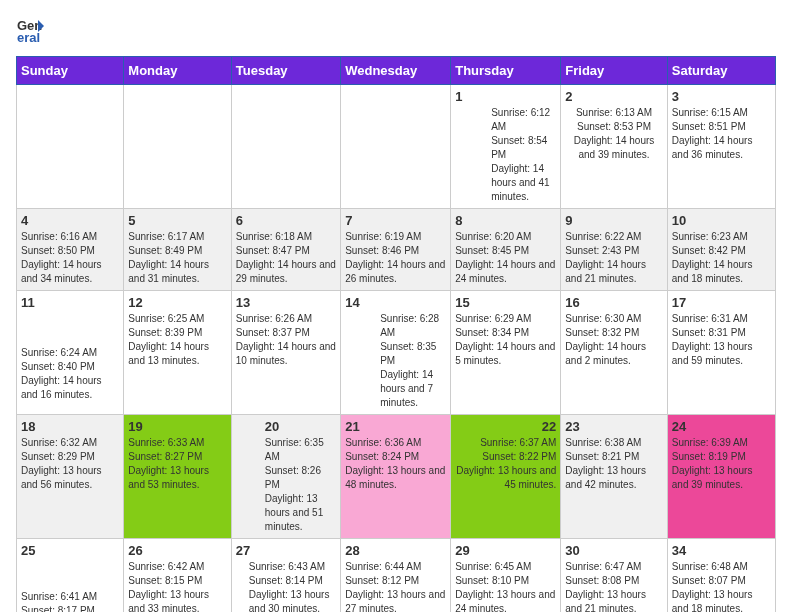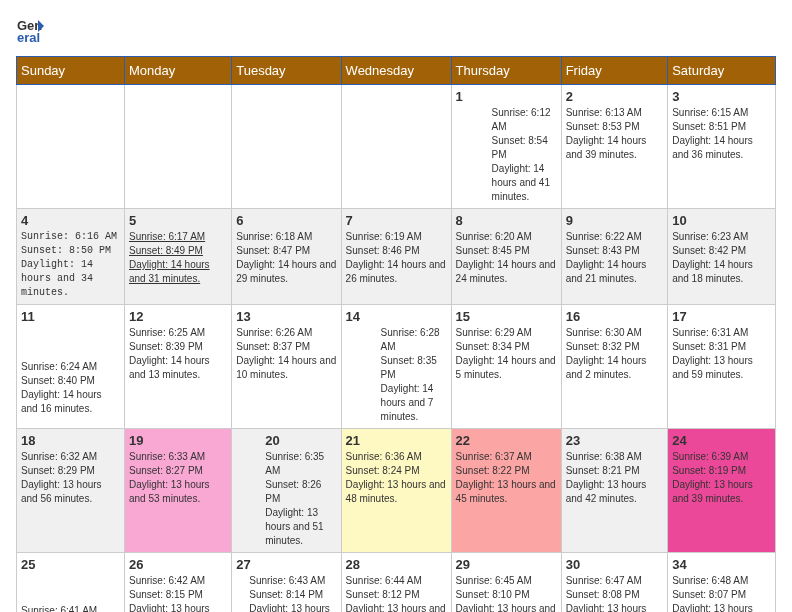--- a/index.html
+++ b/index.html
@@ -46,26 +46,26 @@
     .location-title {
       font-size: 16px;
       color: #555;
     }
     table {
       width: 100%;
       border-collapse: collapse;
       font-size: 11px;
     }
     thead tr th {
-      background-color: #a16207;
+      background-color: #6d28d9;
       color: #fff;
       padding: 6px 4px;
       text-align: left;
       font-size: 13px;
-      font-weight: normal;
+      font-weight: bold;
       border: 1px solid #2a5db0;
     }
     tbody tr td {
       border: 1px solid #ccc;
       vertical-align: top;
       padding: 4px;
       height: 80px;
       width: 113px;
       background: #fff;
     }
@@ -129,41 +129,41 @@
         <td class="empty-cell"></td>
         <td class="empty-cell"></td>
         <td>
           <div class="day-number">1</div>
           <div class="day-info" style="white-space: pre-line; margin-left: 36px;">Sunrise: 6:12 AM
 Sunset: 8:54 PM
 Daylight: 14 hours and 41 minutes.</div>
         </td>
         <td>
           <div class="day-number">2</div>
-          <div class="day-info" style="white-space: pre-line;">Sunrise: 6:13 AM
+          <div class="day-info" style="white-space: pre-line; text-align: center;">Sunrise: 6:13 AM
 Sunset: 8:53 PM
 Daylight: 14 hours and 39 minutes.</div>
         </td>
         <td>
           <div class="day-number">3</div>
           <div class="day-info" style="white-space: pre-line;">Sunrise: 6:15 AM
 Sunset: 8:51 PM
 Daylight: 14 hours and 36 minutes.</div>
         </td>
       </tr>
       <tr>
         <td style="background: rgb(240, 240, 240);">
           <div class="day-number">4</div>
-          <div class="day-info" style="white-space: pre-line; font-family: Liberation Mono, monospace;">Sunrise: 6:16 AM
+          <div class="day-info" style="white-space: pre-line;">Sunrise: 6:16 AM
 Sunset: 8:50 PM
 Daylight: 14 hours and 34 minutes.</div>
         </td>
         <td style="background: rgb(240, 240, 240);">
           <div class="day-number">5</div>
-          <div class="day-info" style="white-space: pre-line; text-decoration: underline;">Sunrise: 6:17 AM
+          <div class="day-info" style="white-space: pre-line;">Sunrise: 6:17 AM
 Sunset: 8:49 PM
 Daylight: 14 hours and 31 minutes.</div>
         </td>
         <td style="background: rgb(240, 240, 240);">
           <div class="day-number">6</div>
           <div class="day-info" style="white-space: pre-line;">Sunrise: 6:18 AM
 Sunset: 8:47 PM
 Daylight: 14 hours and 29 minutes.</div>
         </td>
         <td style="background: rgb(240, 240, 240);">
@@ -174,21 +174,21 @@
         </td>
         <td style="background: rgb(240, 240, 240);">
           <div class="day-number">8</div>
           <div class="day-info" style="white-space: pre-line;">Sunrise: 6:20 AM
 Sunset: 8:45 PM
 Daylight: 14 hours and 24 minutes.</div>
         </td>
         <td style="background: rgb(240, 240, 240);">
           <div class="day-number">9</div>
           <div class="day-info" style="white-space: pre-line;">Sunrise: 6:22 AM
-Sunset: 8:43 PM
+Sunset: 2:43 PM
 Daylight: 14 hours and 21 minutes.</div>
         </td>
         <td style="background: rgb(240, 240, 240); margin-top: 6px;">
           <div class="day-number">10</div>
           <div class="day-info" style="white-space: pre-line;">Sunrise: 6:23 AM
 Sunset: 8:42 PM
 Daylight: 14 hours and 18 minutes.</div>
         </td>
       </tr>
       <tr>
@@ -235,39 +235,39 @@
 Daylight: 13 hours and 59 minutes.</div>
         </td>
       </tr>
       <tr>
         <td style="background: rgb(240, 240, 240);">
           <div class="day-number">18</div>
           <div class="day-info" style="white-space: pre-line;">Sunrise: 6:32 AM
 Sunset: 8:29 PM
 Daylight: 13 hours and 56 minutes.</div>
         </td>
-        <td style="background: #f9a8d4; margin-top: 44px;">
+        <td style="background: #84cc16; margin-top: 44px;">
           <div class="day-number">19</div>
           <div class="day-info" style="white-space: pre-line;">Sunrise: 6:33 AM
 Sunset: 8:27 PM
 Daylight: 13 hours and 53 minutes.</div>
         </td>
         <td style="background: rgb(240, 240, 240); padding-left: 33px;">
           <div class="day-number">20</div>
           <div class="day-info" style="white-space: pre-line;">Sunrise: 6:35 AM
 Sunset: 8:26 PM
 Daylight: 13 hours and 51 minutes.</div>
         </td>
-        <td style="background: #fef9c3;">
+        <td style="background: #f9a8d4;">
           <div class="day-number">21</div>
           <div class="day-info" style="white-space: pre-line;">Sunrise: 6:36 AM
 Sunset: 8:24 PM
 Daylight: 13 hours and 48 minutes.</div>
         </td>
-        <td style="background: #fca5a5;">
+        <td style="background: #84cc16; text-align: right;">
           <div class="day-number">22</div>
           <div class="day-info" style="white-space: pre-line;">Sunrise: 6:37 AM
 Sunset: 8:22 PM
 Daylight: 13 hours and 45 minutes.</div>
         </td>
         <td style="background: rgb(240, 240, 240);">
           <div class="day-number">23</div>
           <div class="day-info" style="white-space: pre-line;">Sunrise: 6:38 AM
 Sunset: 8:21 PM
 Daylight: 13 hours and 42 minutes.</div>

